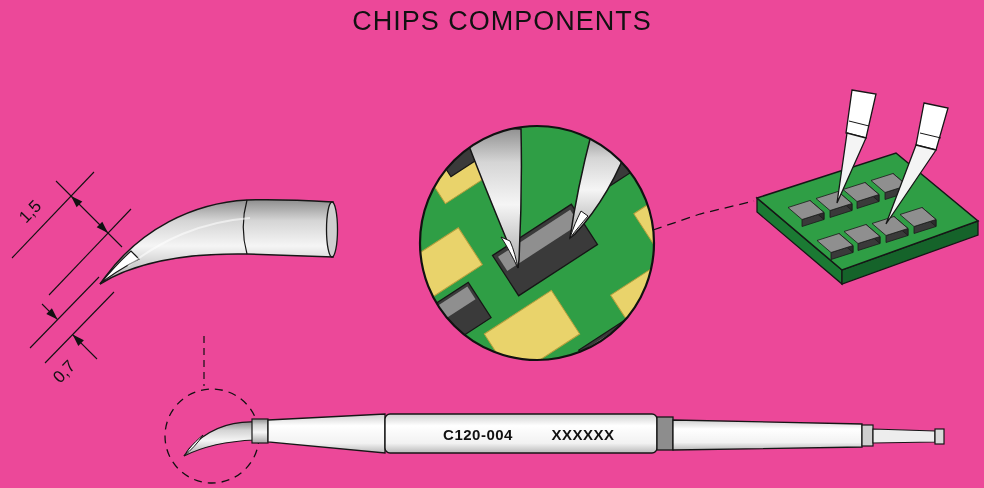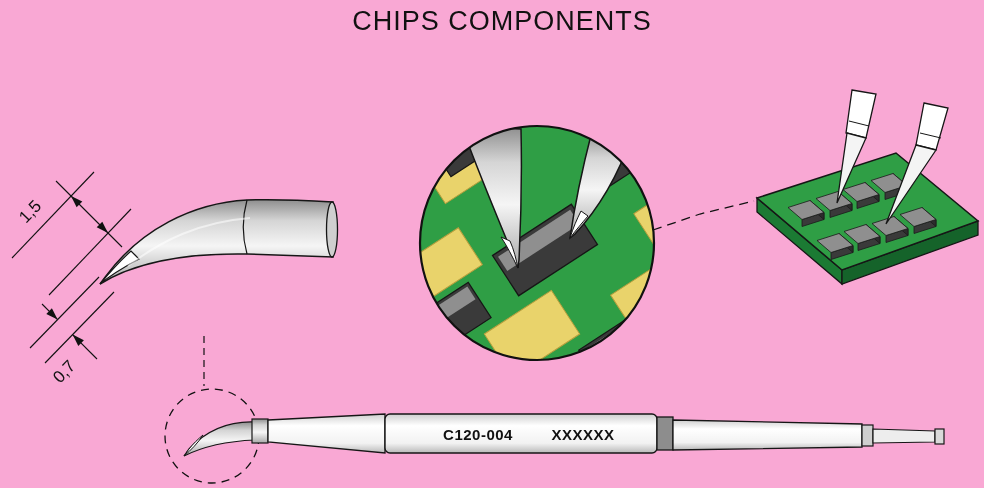--- a/index.html
+++ b/index.html
@@ -1,20 +1,20 @@
 <!DOCTYPE html>
 <html><head>
 <meta charset="utf-8">
 <style>
   html, body { margin: 0; padding: 0; background: #ffffff; }
   .canvas {
     position: relative;
     width: 984px;
     height: 488px;
-    background: #f9a8d4;
+    background: #ec4899;
     font-family: "Liberation Sans", sans-serif;
     overflow: hidden;
   }
   svg { display: block; }
   .title-text {
     font-family: "Liberation Sans", sans-serif;
     font-size: 27px;
     letter-spacing: 1px;
     fill: #111111;
   }

